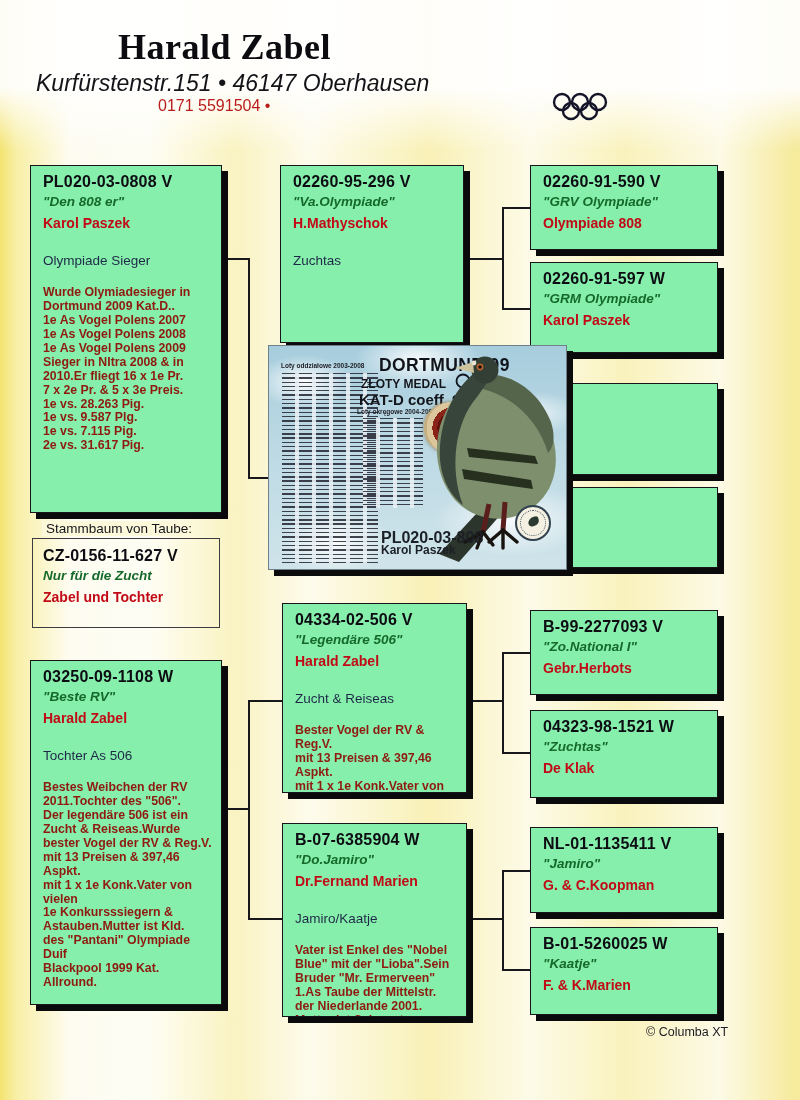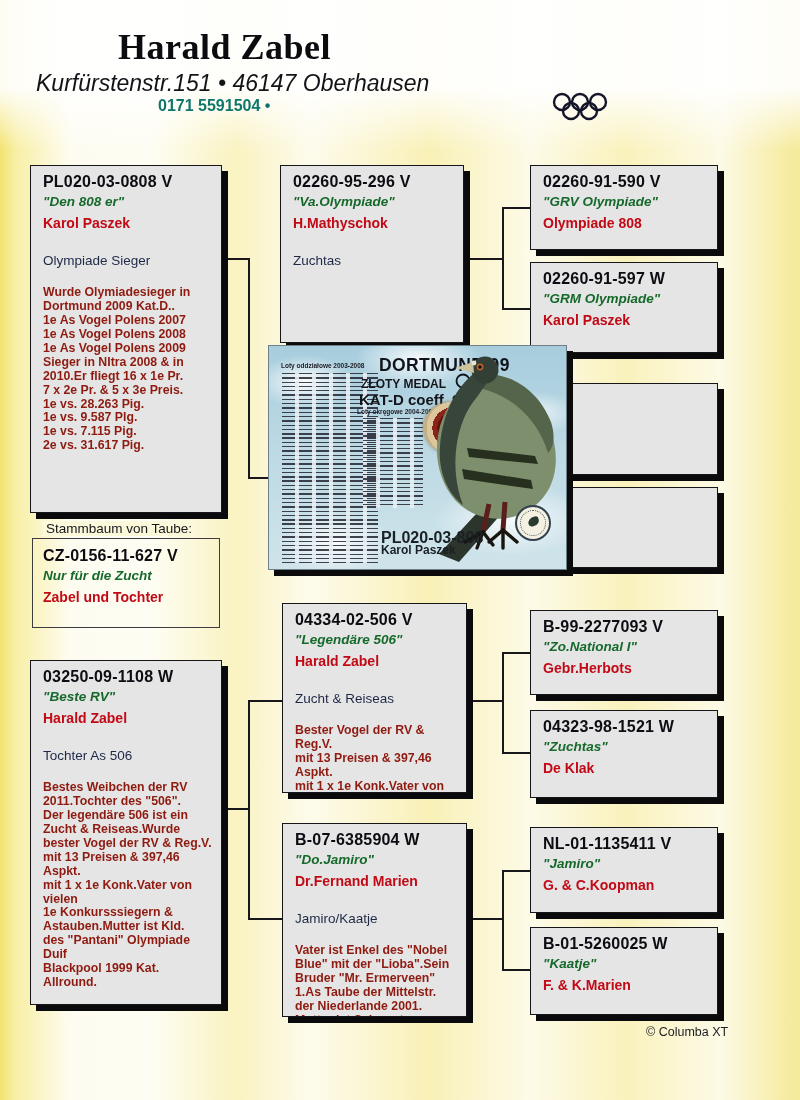--- a/index.html
+++ b/index.html
@@ -10,42 +10,42 @@
       linear-gradient(180deg, rgba(255,255,255,.92) 0 88px, rgba(255,255,255,0) 150px),
       linear-gradient(90deg,
         #f3e370 0px, #f8efa6 16px, rgba(255,255,253,.75) 70px,
         rgba(255,255,250,.85) 150px, rgba(249,240,175,.40) 235px,
         rgba(255,255,253,.65) 310px, rgba(248,237,160,.50) 430px,
         rgba(255,255,250,.60) 530px, rgba(249,240,175,.55) 625px,
         rgba(255,255,250,.55) 720px, #f6ea9c 795px),
       #faf4cd;
   }
   .pbox{
-    position:absolute;background:#e5e5e5;border:1.5px solid #15151a;
+    position:absolute;background:#86efac;border:1.5px solid #15151a;
     box-shadow:6px 6px 0 #0a0a0d;box-sizing:border-box;
     padding:7px 8px 5px 12px;overflow:hidden;
   }
   .ring{font-weight:700;font-size:16px;line-height:1.15;color:#0c0c12;letter-spacing:.2px}
   .gname{font-weight:700;font-style:italic;font-size:13.5px;color:#15692b;margin-top:3px}
   .owner{font-weight:700;font-size:14px;color:#c20916;margin-top:6px}
   .info{font-size:13.5px;color:#1e2947;margin-top:22px}
   .bodytx{font-weight:700;font-size:12.3px;line-height:1.13;color:#8e1a10;margin-top:18px;white-space:pre-line}
   
   .subject{position:absolute;left:32px;top:538px;width:188px;height:90px;
     border:1.5px solid #3c3c40;box-sizing:border-box;padding:8px 6px 16px 10px;background:transparent}
   .subject-label{position:absolute;left:42px;top:521px;font-size:13.5px;color:#16161c;
     background:#fcf8da;padding:0 4px;white-space:nowrap}
   
   .hl{position:absolute;height:2px;background:#17171c}
   .vl{position:absolute;width:2px;background:#17171c}
   
   .h-name{position:absolute;left:118px;top:26px;font-family:"Liberation Serif",serif;
     font-weight:700;font-size:36px;color:#0b0b10;letter-spacing:.5px}
   .h-addr{position:absolute;left:36px;top:70px;font-style:italic;font-size:23px;color:#131318}
-  .h-phone{position:absolute;left:158px;top:97px;font-weight:700;font-size:16px;color:#0f766e}
+  .h-phone{position:absolute;left:158px;top:97px;font-weight:400;font-size:16px;color:#b91c1c}
   .h-rings{position:absolute;left:552px;top:90px}
   
   .photo{position:absolute;left:268px;top:345px;width:297px;height:223px;
     border:1px solid #70808a;box-shadow:6px 6px 0 #0b0b0b;overflow:hidden;
     background:
       radial-gradient(70px 38px at 12% 16%, rgba(255,255,255,.95), rgba(255,255,255,0) 70%),
       radial-gradient(90px 42px at 50% 6%, rgba(255,255,255,.9), rgba(255,255,255,0) 70%),
       radial-gradient(80px 44px at 22% 88%, rgba(255,255,255,.92), rgba(255,255,255,0) 72%),
       radial-gradient(110px 50px at 82% 78%, rgba(255,255,255,.85), rgba(255,255,255,0) 72%),
       radial-gradient(60px 30px at 90% 30%, rgba(255,255,255,.7), rgba(255,255,255,0) 70%),

